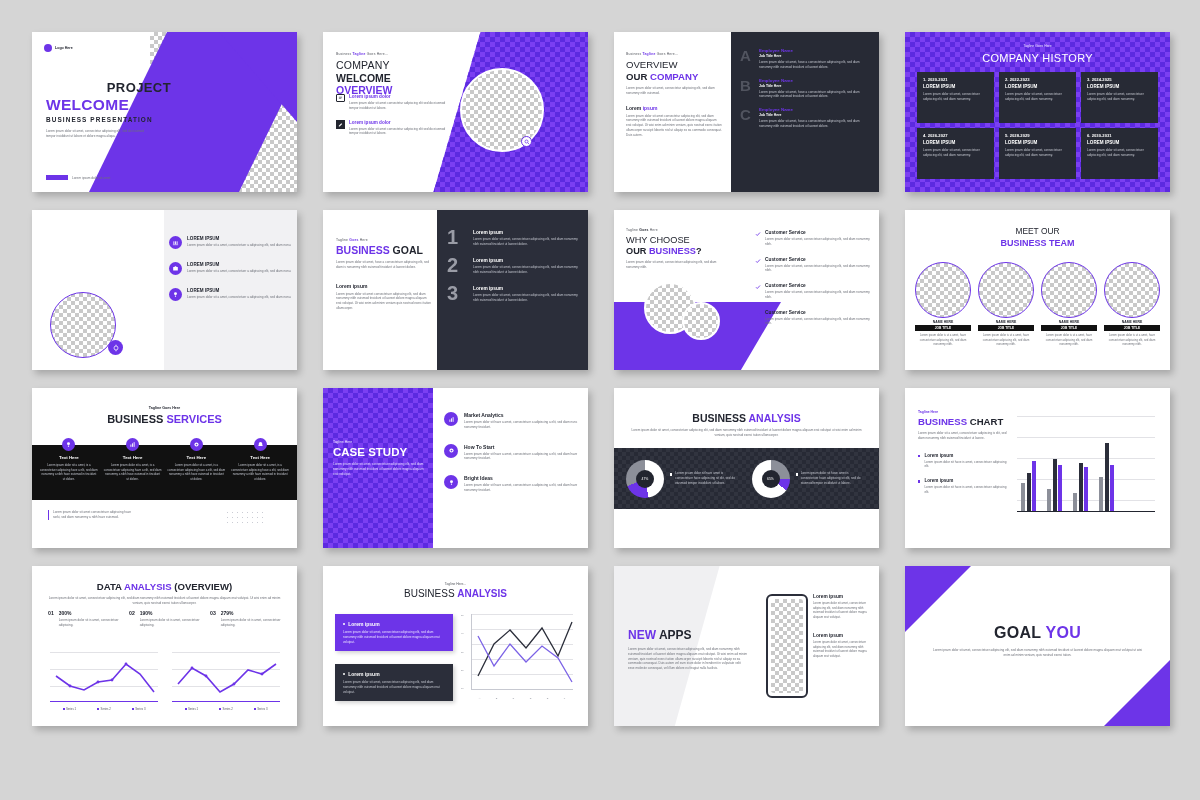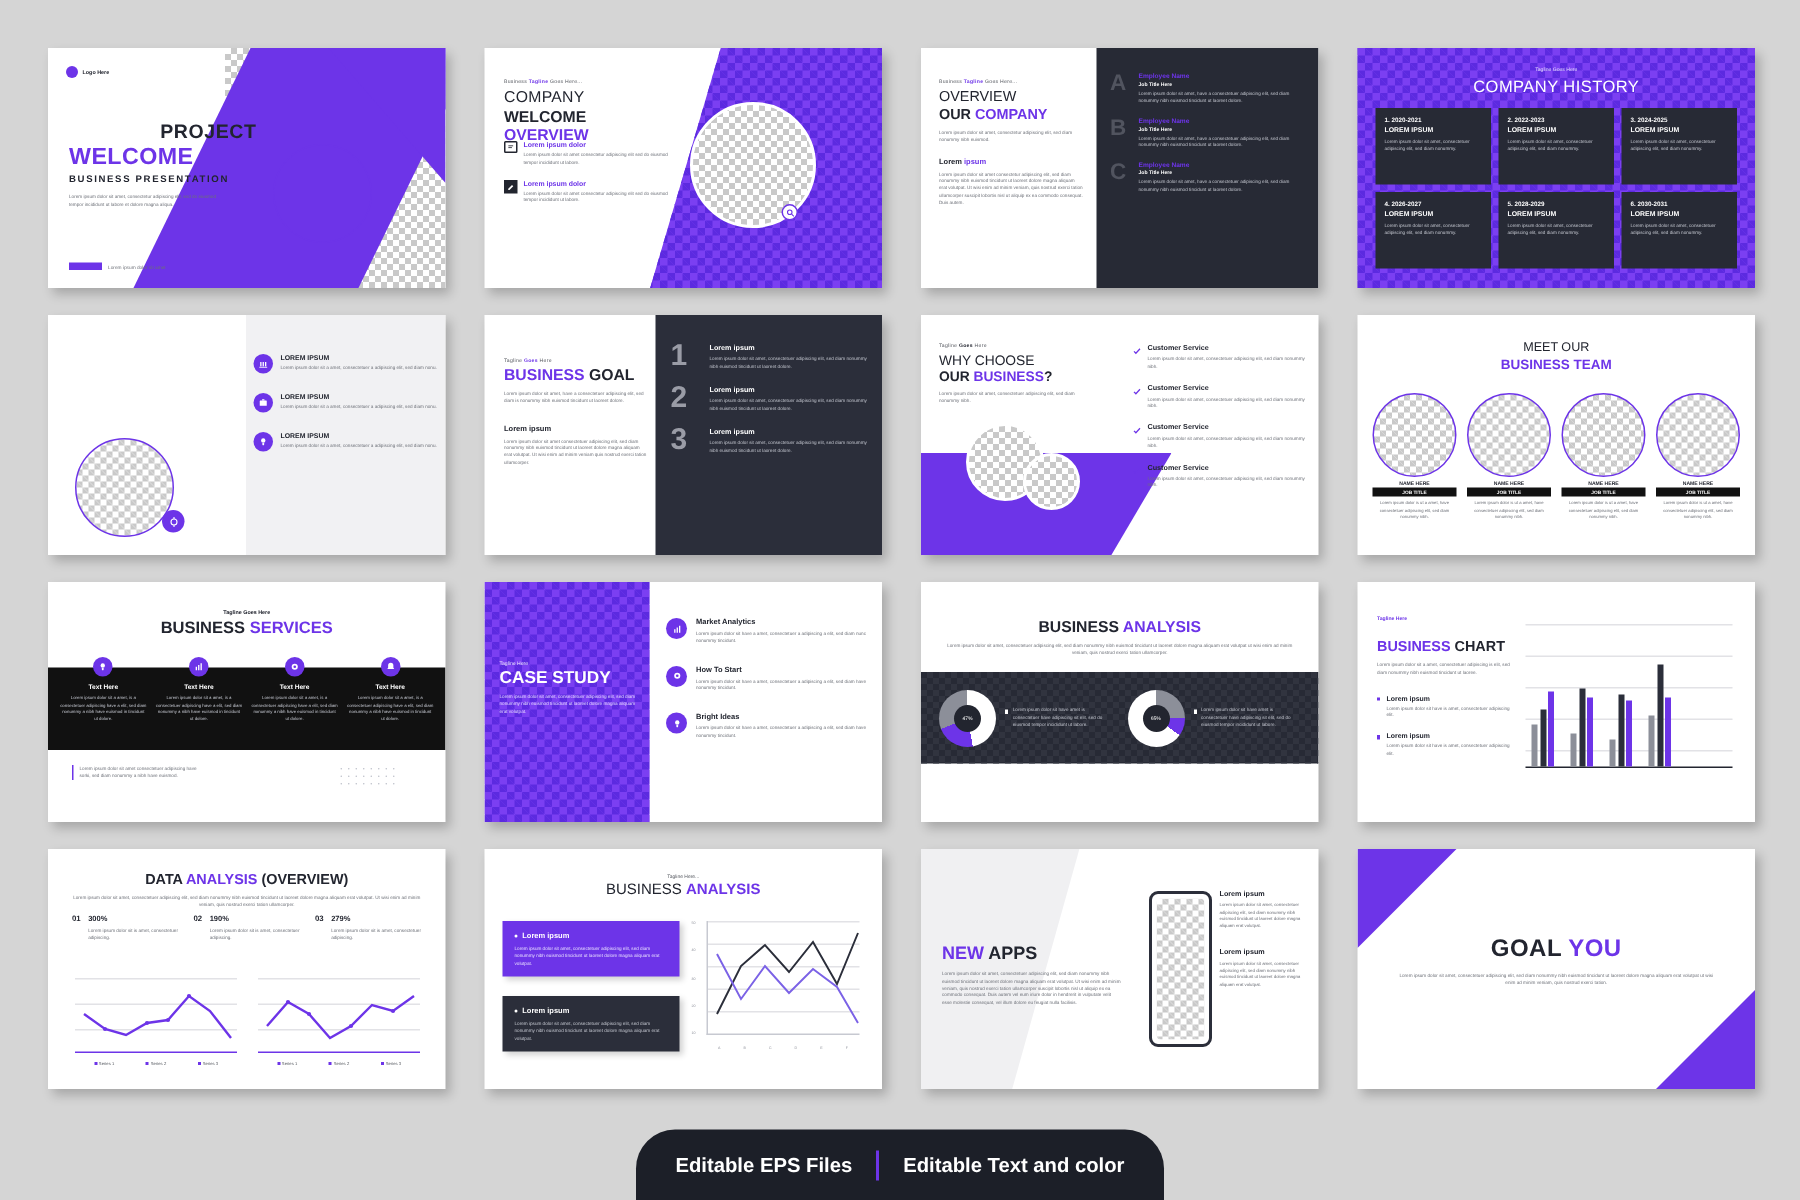--- a/index.html
+++ b/index.html
@@ -598,21 +598,21 @@
           <i style="width:2.2px;height:2.2px;background:#fff;display:block;flex:none;margin-top:2px;"></i>
           <div class="body-tx-l">Lorem ipsum dolor sit have amet is consectetuer have adipiscing sit elit, sed do eiusmod tempor incididunt ut labore.</div>
         </div>
       </div>
     </div>
   </div>
 
   <div class="slide">
     <div style="position:absolute;left:13px;top:22px;width:92px;">
       <div style="font-size:3.4px;color:#6d34e8;font-weight:bold;">Tagline Here</div>
-      <div style="font-size:9.6px;font-weight:bold;margin-top:12px;"><span class="t-purple">BUSINESS </span><span class="t-dark">CHART</span></div>
+      <div style="font-size:9.6px;font-weight:bold;margin-top:2px;"><span class="t-purple">BUSINESS </span><span class="t-dark">CHART</span></div>
       <div class="body-tx" style="margin-top:4px;">Lorem ipsum dolor sit a amet, consectetuer adipiscing is elit, sed diam nonummy nibh euismod tincidunt ut laoree.</div>
       <div style="margin-top:12px;display:flex;gap:4px;">
         <i style="width:2.4px;height:2.4px;background:#6d34e8;display:block;flex:none;margin-top:2px;"></i>
         <div>
           <div style="font-size:4.6px;font-weight:bold;" class="t-dark">Lorem ipsum</div>
           <div class="body-tx" style="margin-top:2px;">Lorem ipsum dolor sit have is amet, consectetuer adipiscing elit.</div>
         </div>
       </div>
       <div style="margin-top:9px;display:flex;gap:4px;">
         <i style="width:2.4px;height:2.4px;background:#6d34e8;display:block;flex:none;margin-top:2px;"></i>
@@ -813,18 +813,13 @@
     <div class="s16-tl"></div>
     <div class="s16-br"></div>
     <div style="position:absolute;left:0;top:58px;width:100%;text-align:center;padding:0 26px;">
       <div style="font-size:16px;font-weight:bold;letter-spacing:.3px;"><span class="t-dark">GOAL </span><span class="t-purple">YOU</span></div>
       <div class="body-tx" style="margin-top:6px;text-align:center;">Lorem ipsum dolor sit amet, consectetuer adipiscing elit, sed diam nonummy nibh euismod tincidunt ut laoreet dolore magna aliquam erat volutpat ut wisi enim ad minim veniam, quis nostrud exerci tation.</div>
     </div>
   </div>
 
 </div>
 
-  <div class="footer">
-    <span>Editable EPS Files</span>
-    <span class="sep"></span>
-    <span>Editable Text and color</span>
-  </div>
 </div>
 
 </body></html>

